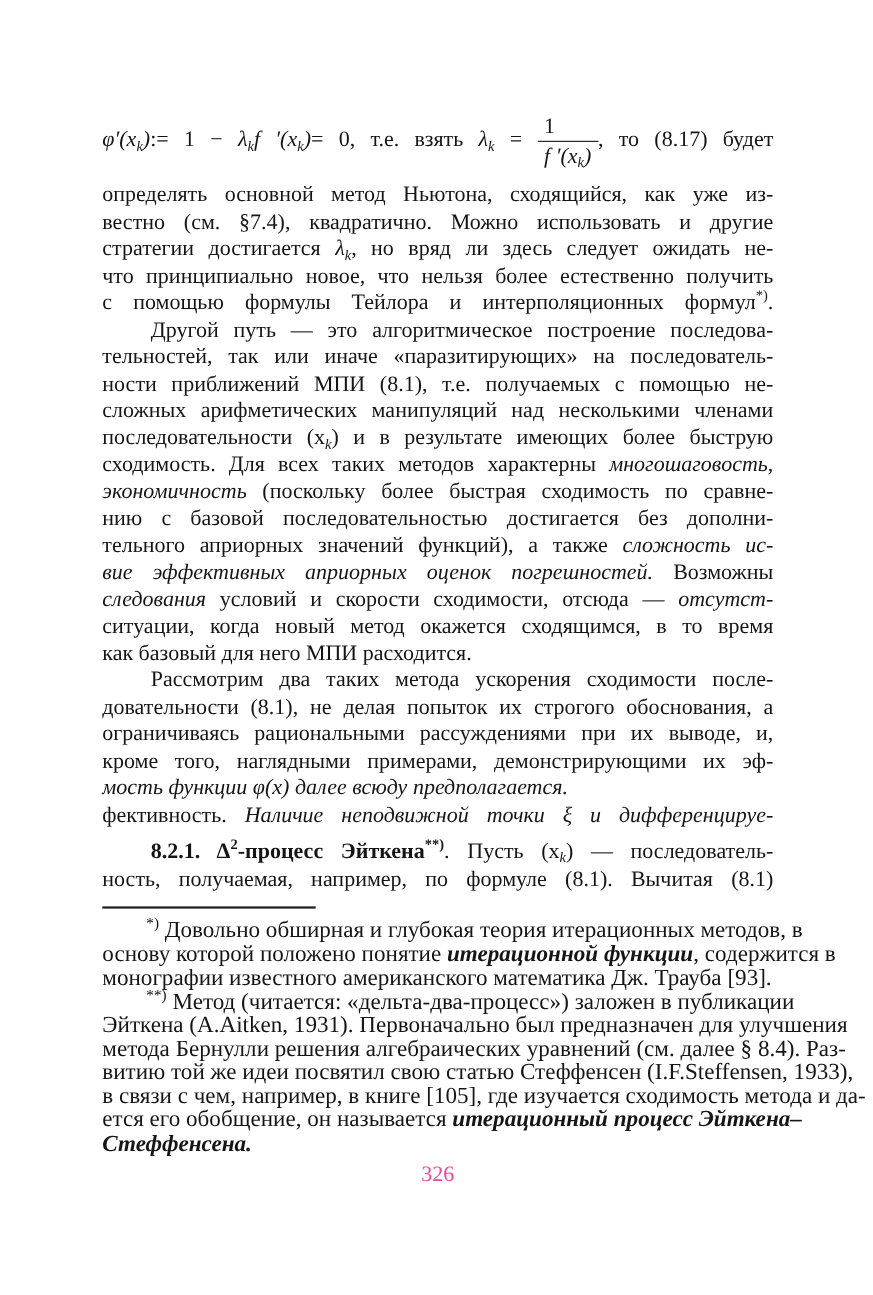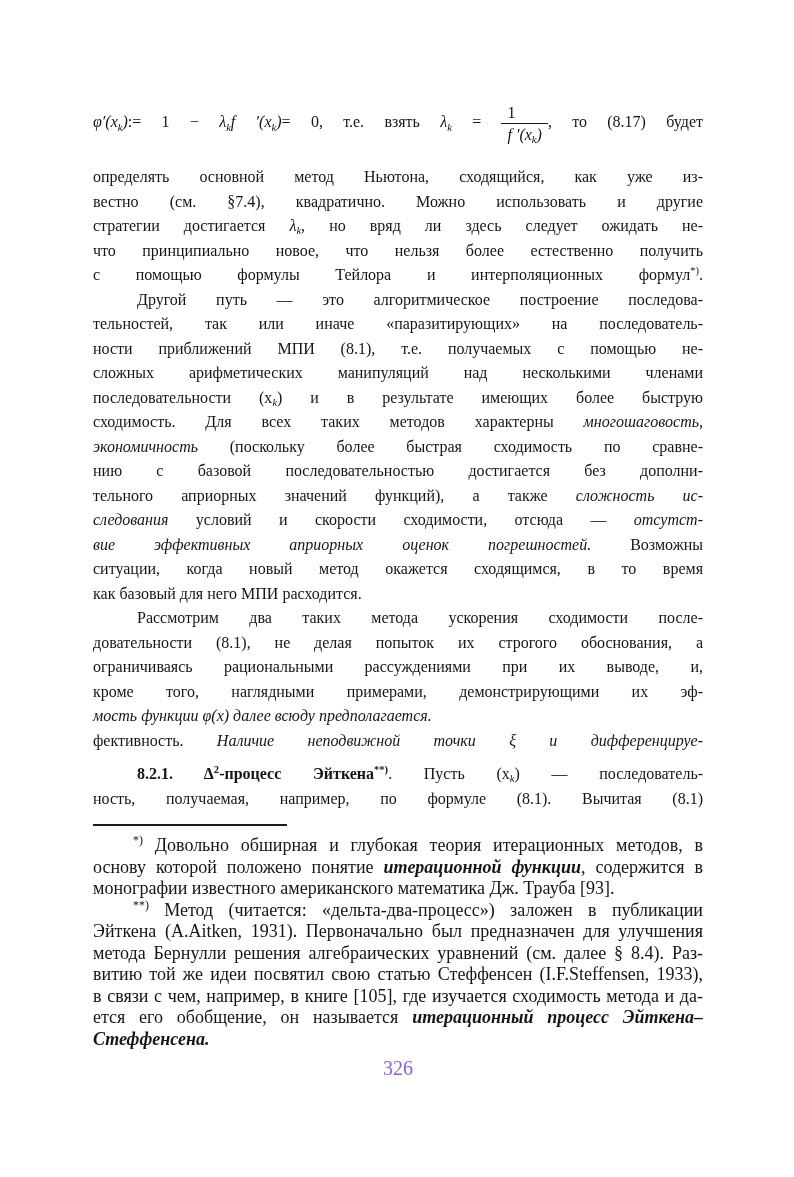--- a/index.html
+++ b/index.html
@@ -18,25 +18,25 @@
   }
   .text-block {
     position: absolute;
     left: 93px;
     top: 103px;
     width: 610px;
   }
   
   .para { margin: 0; }
   .para.body .line {
-    font-size: 16px;
+    font-size: 20px;
     line-height: 24.5px;
   }
   .para.footnote .line {
-    font-size: 18px;
+    font-size: 21px;
     line-height: 21.5px;
   }
   .line {
     text-align: justify;
     text-align-last: justify;
     white-space: nowrap;
   }
   .line.last {
     text-align-last: left;
     white-space: normal;
@@ -89,21 +89,21 @@
     margin: 13px 0 9px 0;
   }
   
   .page-number {
     position: absolute;
     left: 93px;
     width: 610px;
     top: 1057px;
     text-align: center;
     font-size: 20px;
-    color: #8b5cf6;
+    color: #ec4899;
     font-family: "Liberation Serif", "DejaVu Serif", serif;
   }
 </style>
 </head>
 <body>
 
 <div class="page">
   <div class="text-block" id="text-block">
       <div class="para body">
         <div class="line formula-line"><span class="it">φ′(x</span><span class="sb">k</span><span class="it">)</span><span>:= 1 − </span><span class="it">λ</span><span class="sb">k</span><span class="it">f ′(x</span><span class="sb">k</span><span class="it">)</span><span>= 0, т.е. взять </span><span class="it">λ</span><span class="sb">k</span><span> = </span><span class="frac"><span class="num"><span>1</span></span><span class="den"><span class="it">f ′(x</span><span class="sb">k</span><span class="it">)</span></span></span><span>, то (8.17) будет</span></div>
@@ -116,22 +116,22 @@
       <div class="para body indent">
         <div class="line"><span>Другой путь — это алгоритмическое построение последова-</span></div>
         <div class="line"><span>тельностей, так или иначе «паразитирующих» на последователь-</span></div>
         <div class="line"><span>ности приближений МПИ (8.1), т.е. получаемых с помощью не-</span></div>
         <div class="line"><span>сложных арифметических манипуляций над несколькими членами</span></div>
         <div class="line"><span>последовательности (x</span><span class="sb">k</span><span>) и в результате имеющих более быструю</span></div>
         <div class="line"><span>сходимость. Для всех таких методов характерны </span><span class="it">многошаговость,</span></div>
         <div class="line"><span class="it">экономичность</span><span> (поскольку более быстрая сходимость по сравне-</span></div>
         <div class="line"><span>нию с базовой последовательностью достигается без дополни-</span></div>
         <div class="line"><span>тельного априорных значений функций), а также </span><span class="it">сложность ис-</span></div>
+        <div class="line"><span class="it">вие эффективных априорных оценок погрешностей.</span><span> Возможны</span></div>
         <div class="line"><span class="it">следования</span><span> условий и скорости сходимости, отсюда — </span><span class="it">отсутст-</span></div>
-        <div class="line"><span class="it">вие эффективных априорных оценок погрешностей.</span><span> Возможны</span></div>
         <div class="line"><span>ситуации, когда новый метод окажется сходящимся, в то время</span></div>
         <div class="line last"><span>как базовый для него МПИ расходится.</span></div>
       </div>
       <div class="para body indent">
         <div class="line"><span>Рассмотрим два таких метода ускорения сходимости после-</span></div>
         <div class="line"><span>довательности (8.1), не делая попыток их строгого обоснования, а</span></div>
         <div class="line"><span>ограничиваясь рациональными рассуждениями при их выводе, и,</span></div>
         <div class="line"><span>кроме того, наглядными примерами, демонстрирующими их эф-</span></div>
         <div class="line last"><span class="it">мость функции φ(x) далее всюду предполагается.</span></div>
         <div class="line"><span>фективность. </span><span class="it">Наличие неподвижной точки ξ и дифференцируе-</span></div>

